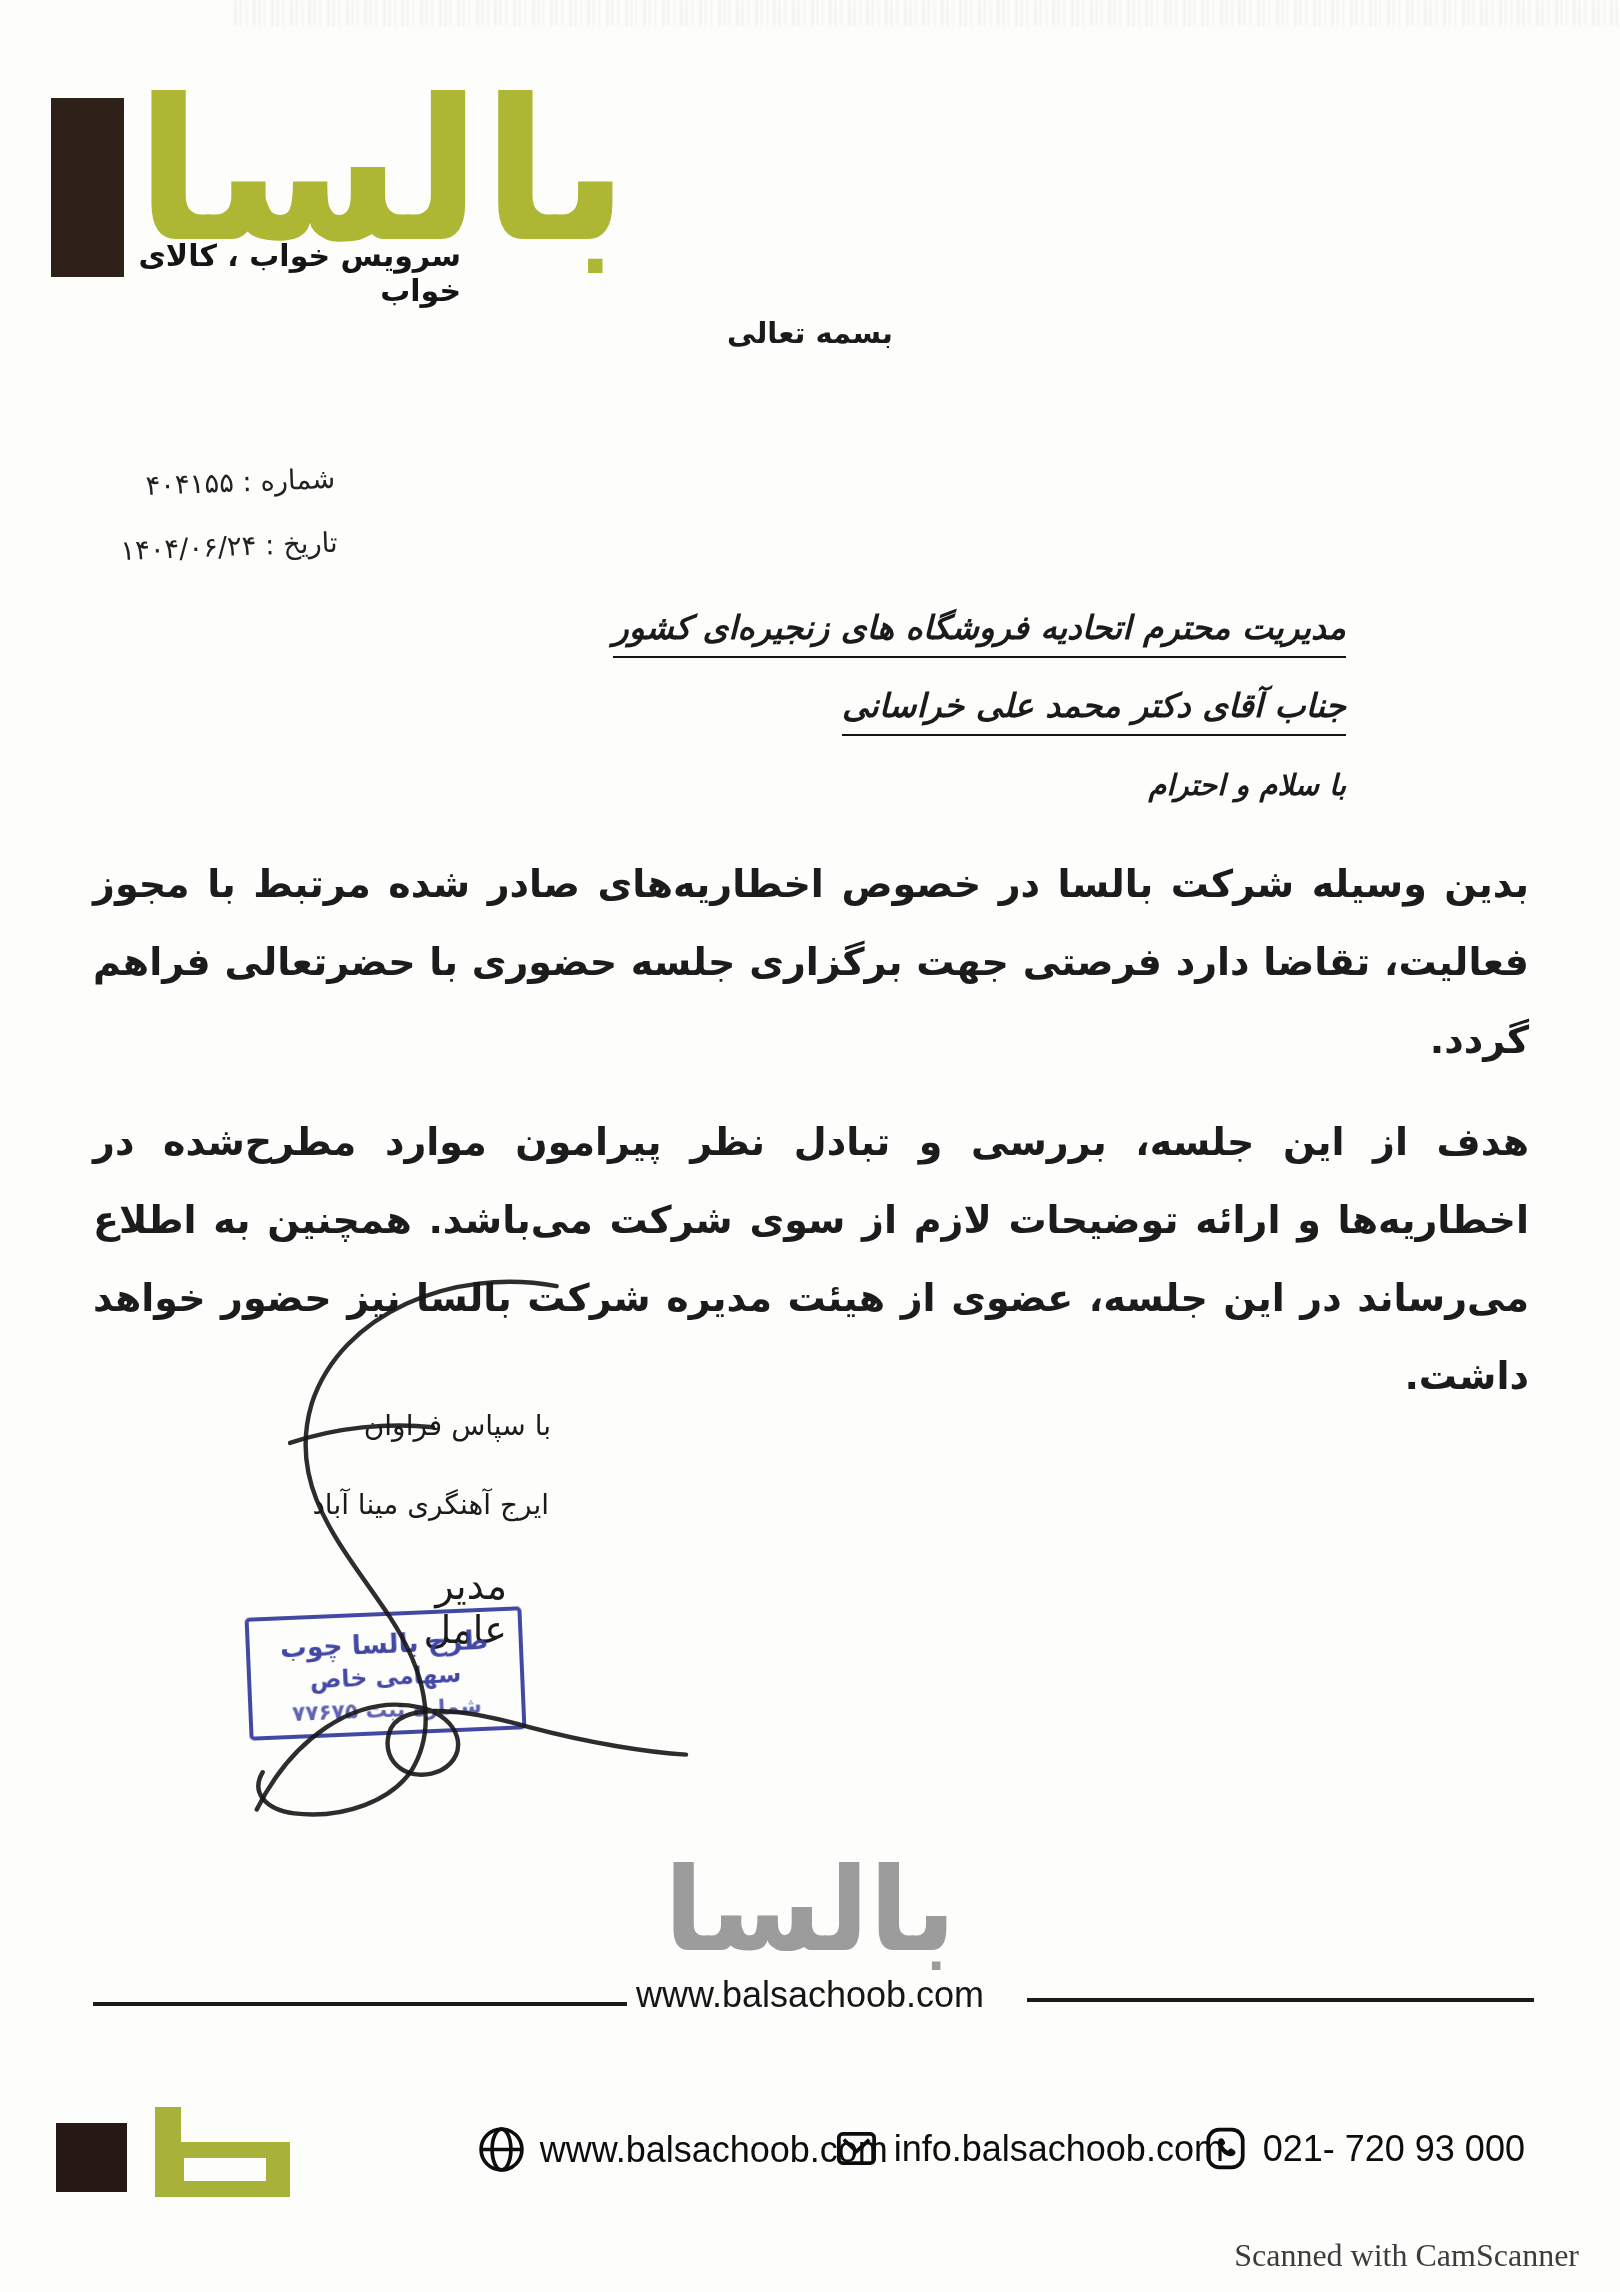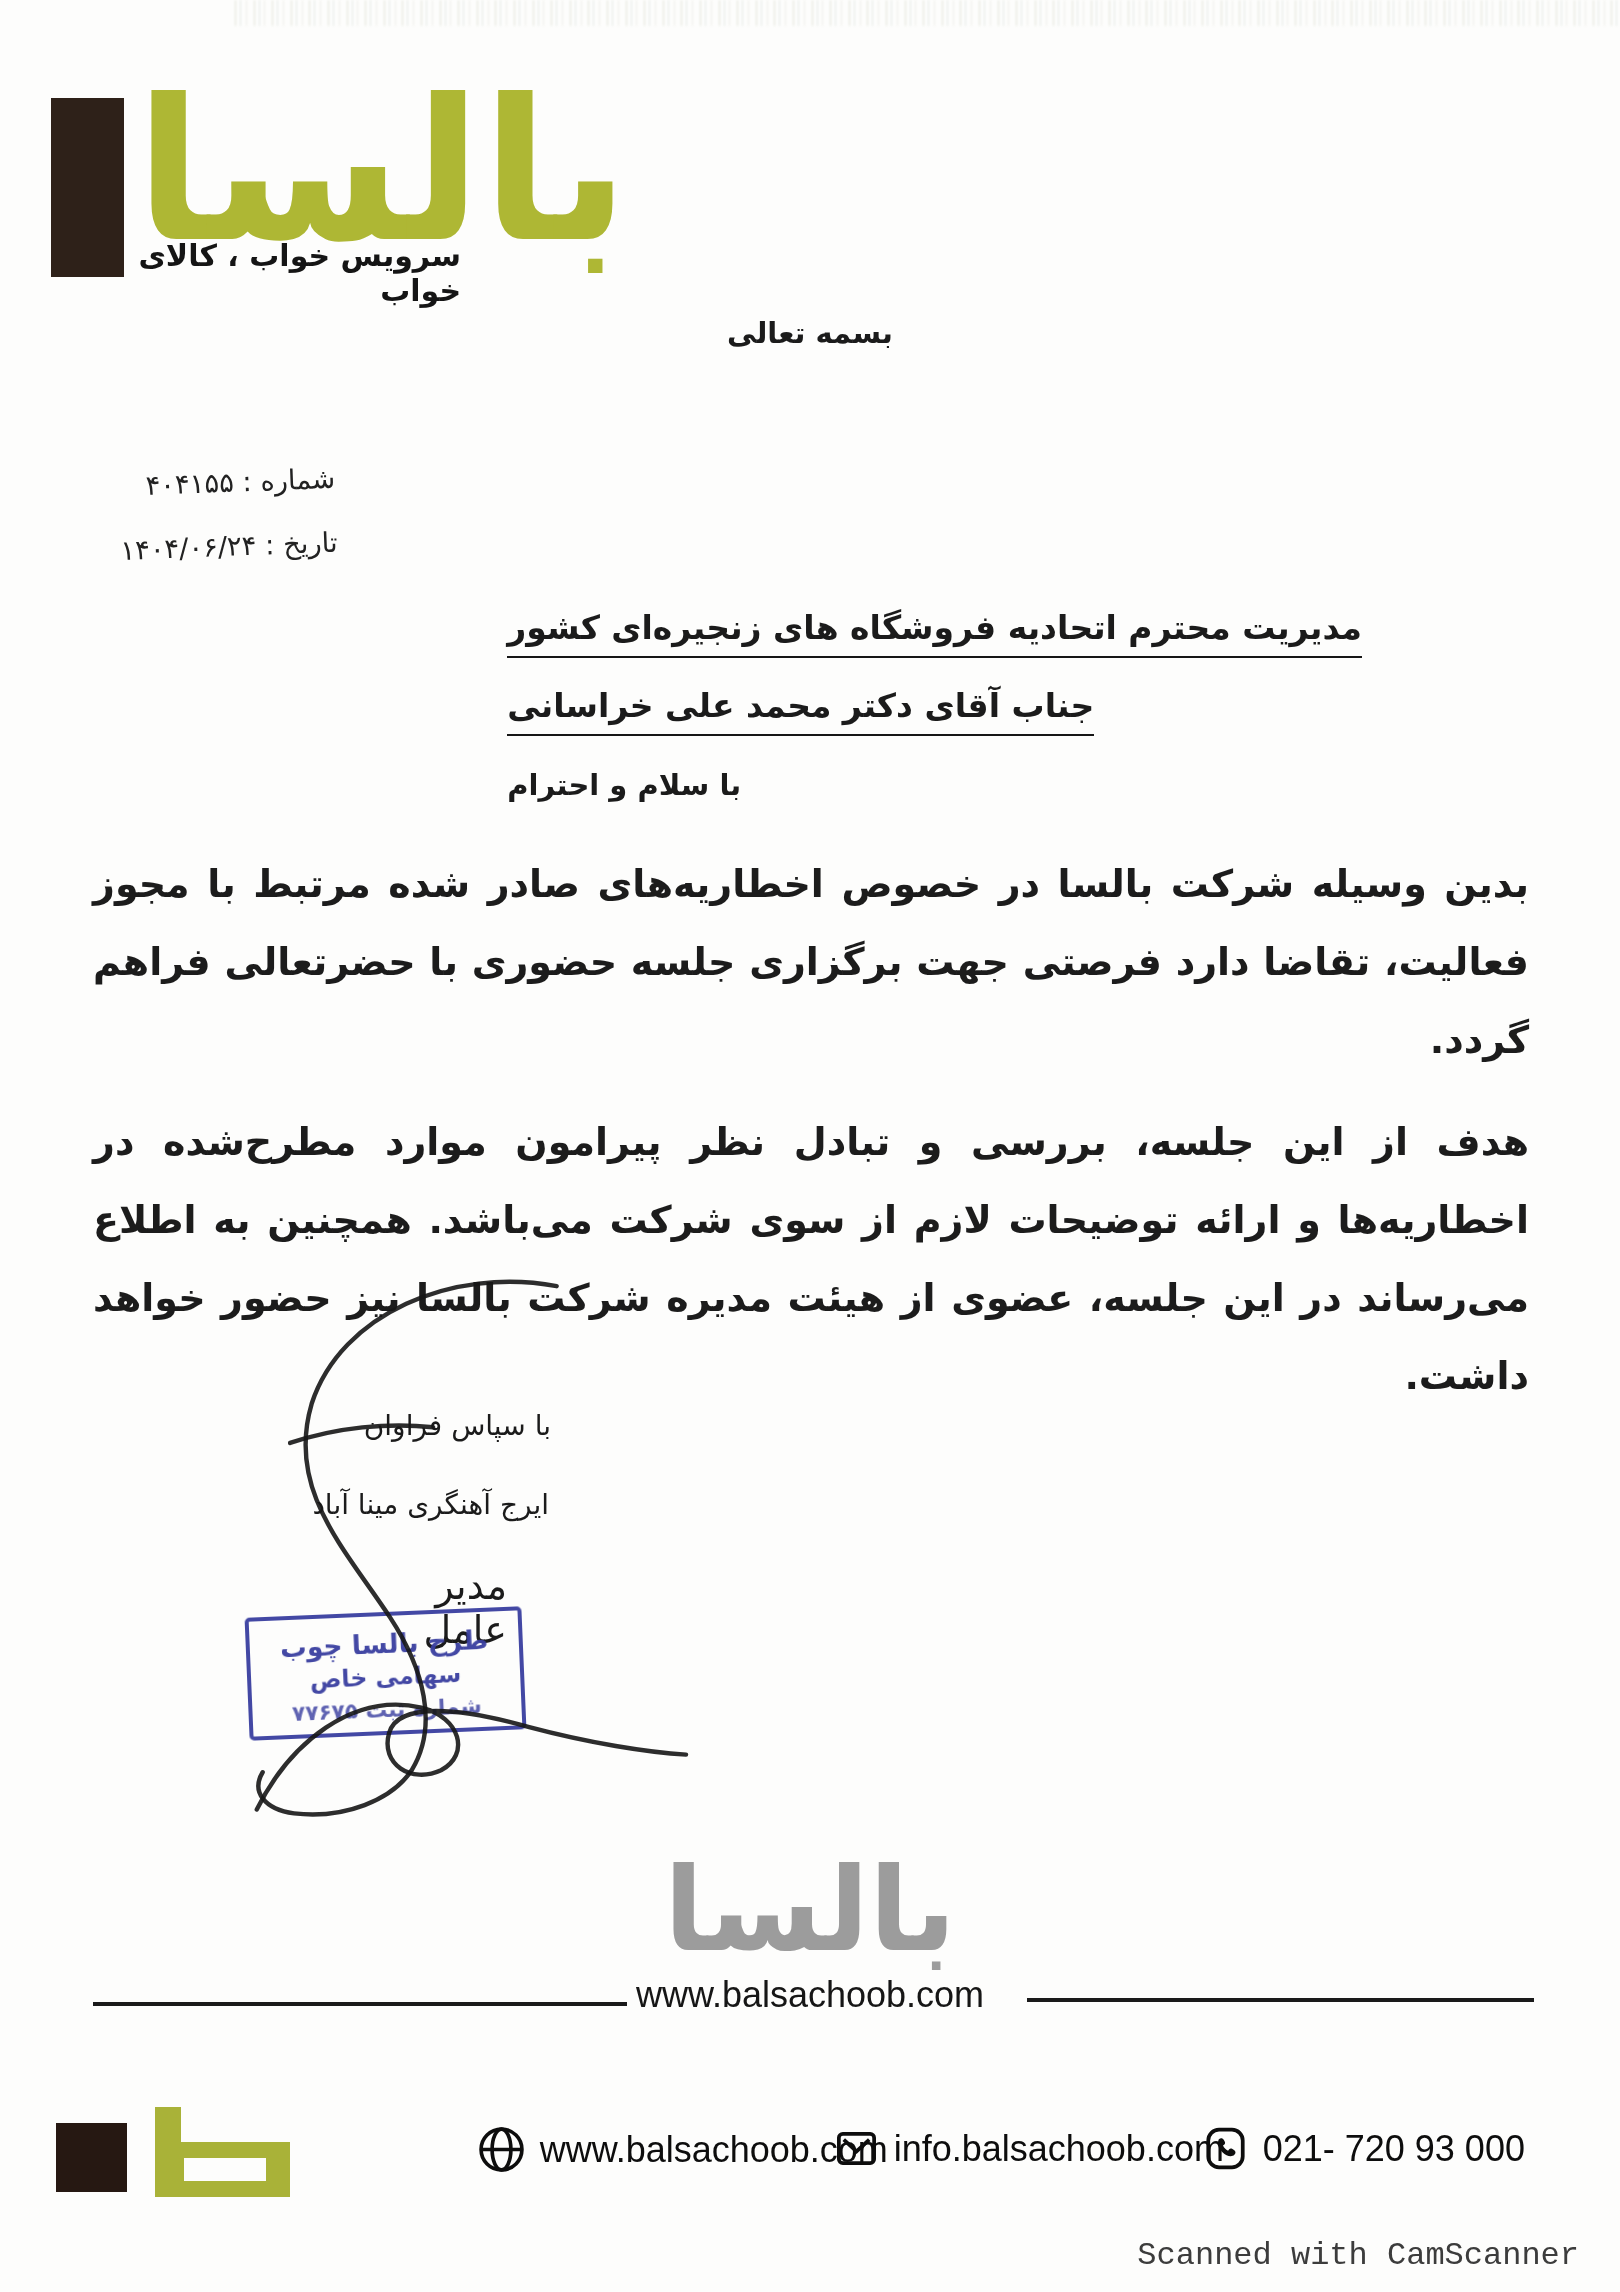--- a/index.html
+++ b/index.html
@@ -33,21 +33,21 @@
 
   .bismillah{left:0;top:316px;width:1620px;text-align:center;
     font-size:29px;font-weight:bold;}
 
   .meta{
     left:110px;top:467px;width:227px;direction:rtl;text-align:right;
     font-size:27.4px;color:#222;transform:rotate(-2.2deg);
   }
   .meta .row{margin-bottom:33px;white-space:nowrap;}
 
-  .recipient{right:258px;top:608px;direction:rtl;text-align:left;}
+  .recipient{right:274px;top:608px;direction:rtl;text-align:right;font-style:italic;}
   .recipient .r1{font-size:33px;font-weight:bold;margin-bottom:39px;}
   .recipient .r2{font-size:33px;font-weight:bold;margin-bottom:43px;}
   .recipient .u{border-bottom:2.9px solid #161616;padding-bottom:8.8px;}
   .recipient .sal{font-size:29px;font-weight:bold;}
 
   .body-text{
     left:93px;top:845px;width:1436px;direction:rtl;
     font-size:38px;line-height:78px;color:#1c1c1c;font-weight:bold;
   }
   .body-text p{margin:0;}
@@ -95,21 +95,21 @@
     display:flex;align-items:center;gap:13.7px;
     font-family:"Liberation Sans",sans-serif;font-size:36px;color:#0d0d0d;
     white-space:nowrap;
   }
   .fg1{left:477px;top:2125px;}
   .fg2{left:833px;top:2125px;}
   .fg3{left:1202px;top:2125px;}
   .fgroup svg{display:block;}
 
   .camscanner{
-    right:41px;top:2237px;font-family:Liberation Mono, monospace;
+    right:41px;top:2237px;font-family:Liberation Serif, serif;
     font-size:32px;color:#3c3c3c;
   }
 </style>
 </head>
 <body>
 
 <div class="page">
 
   <div class="abs scan-noise"></div>
 

